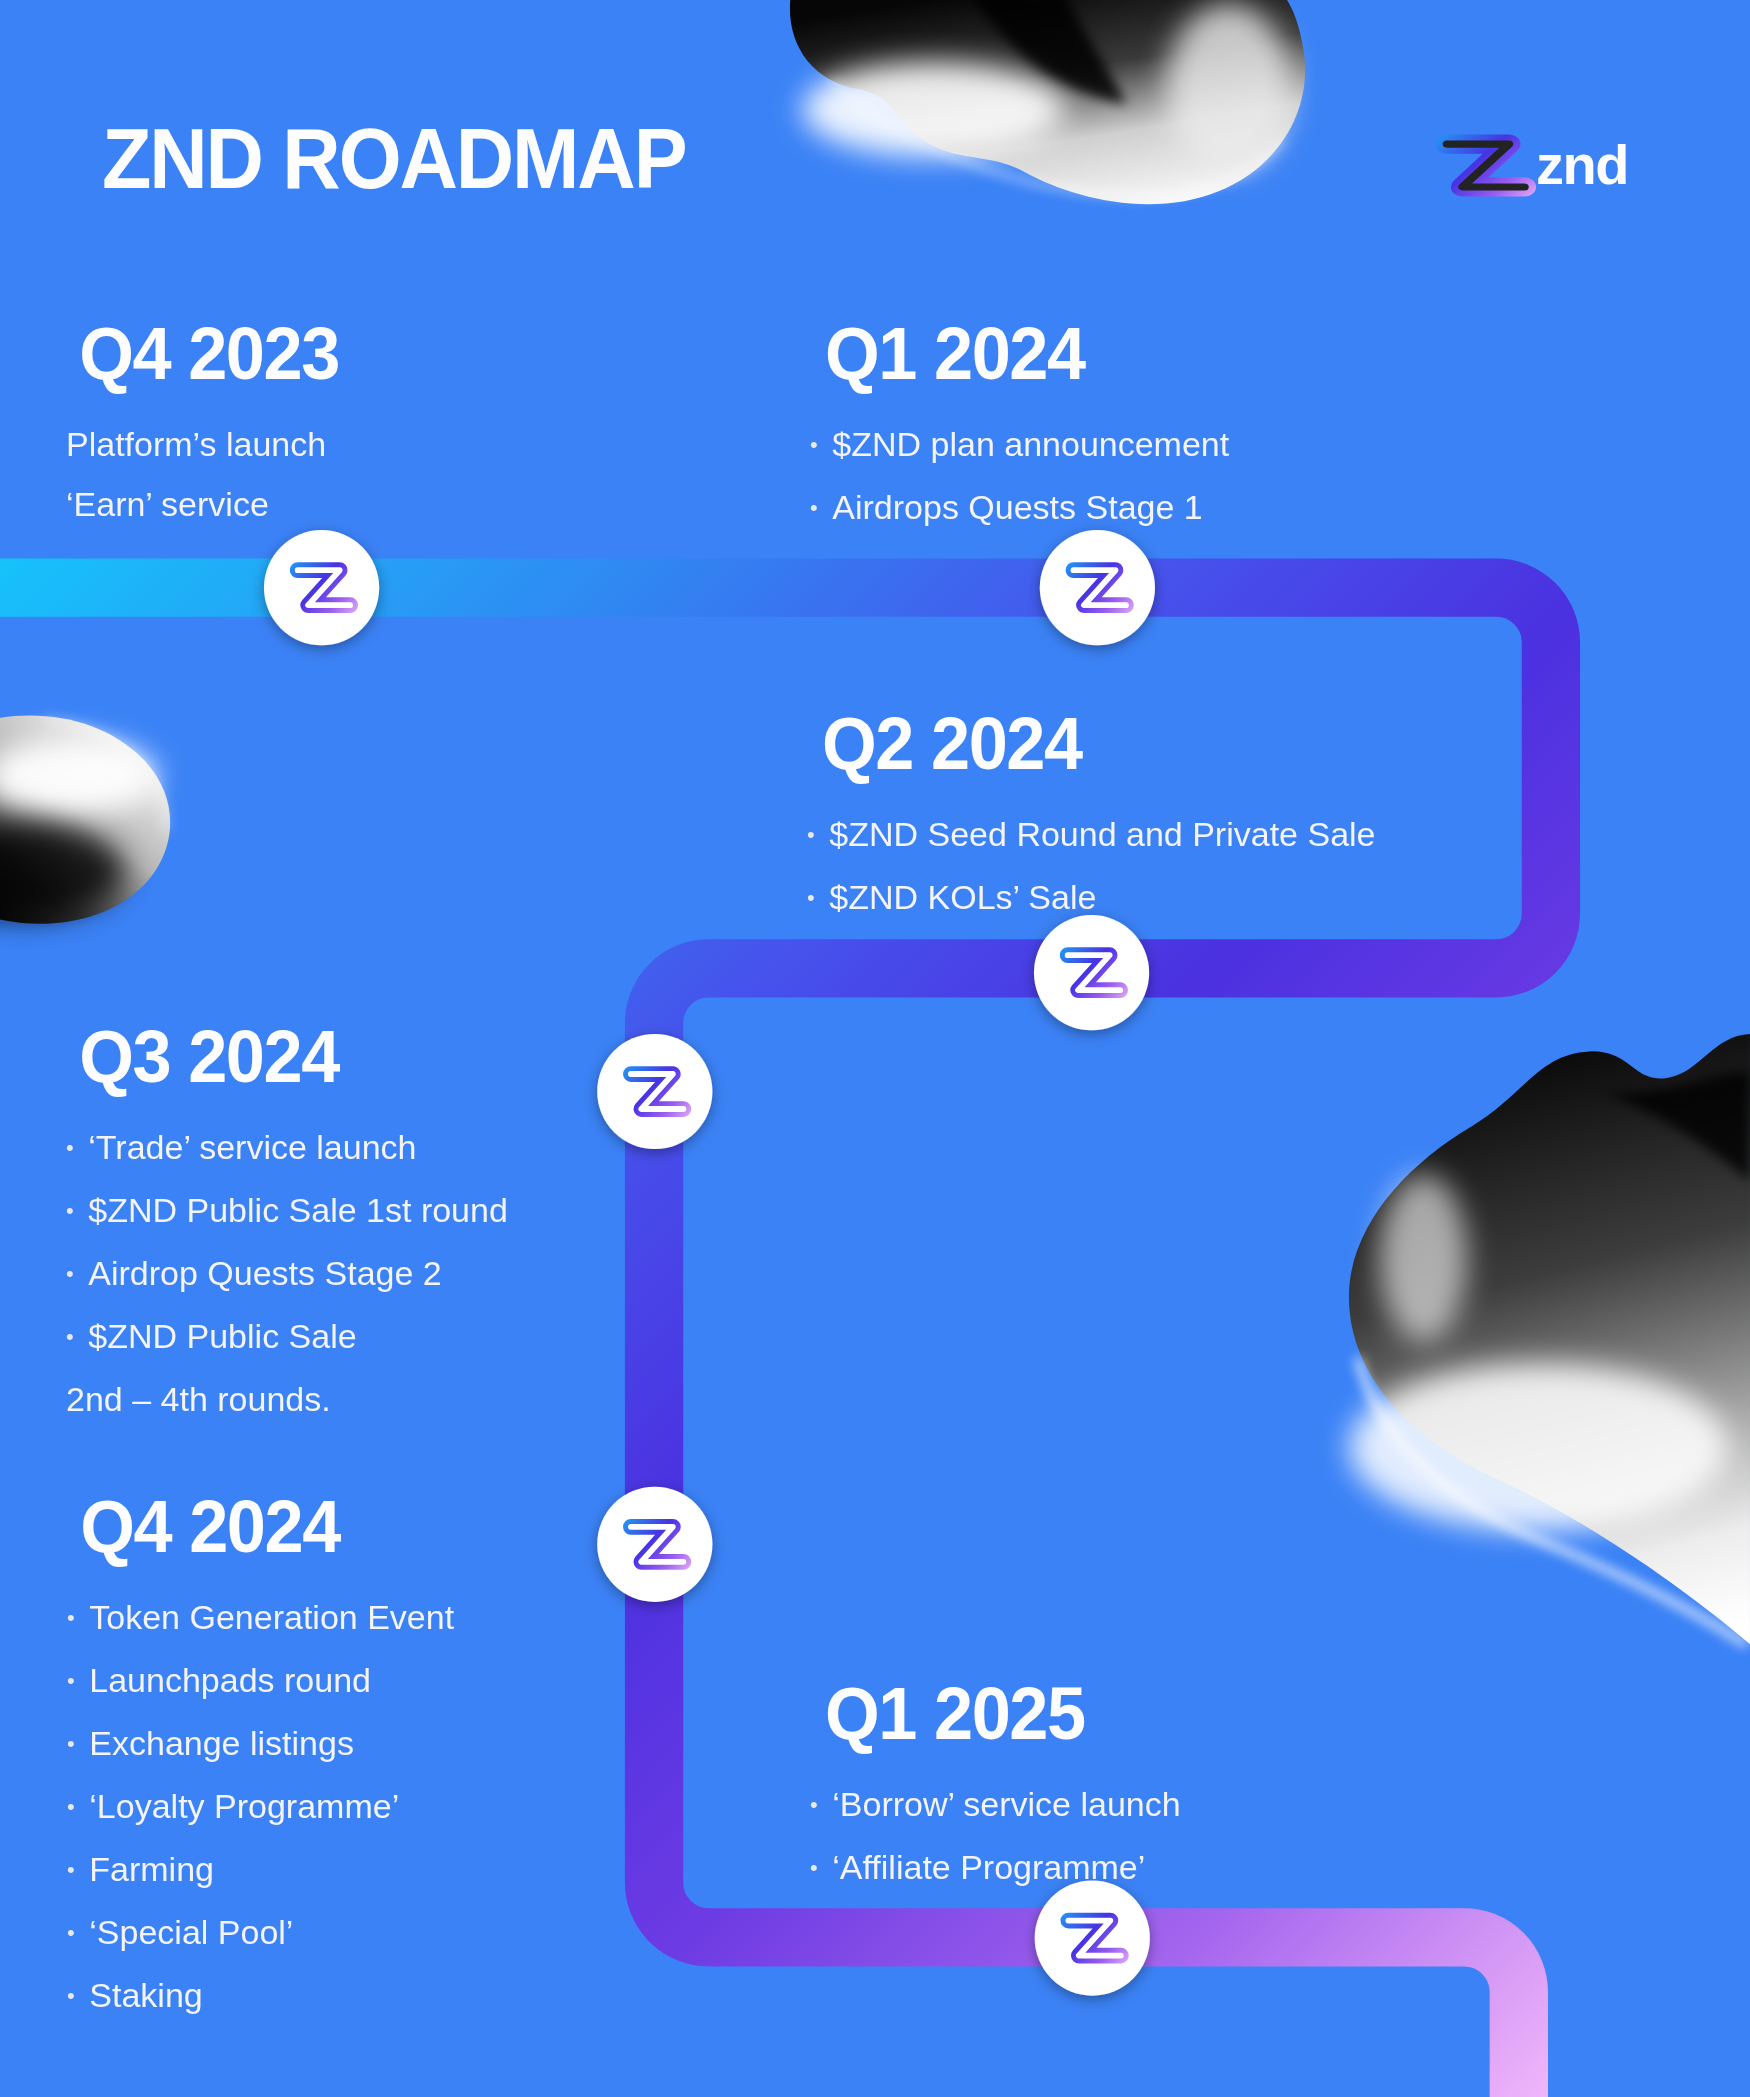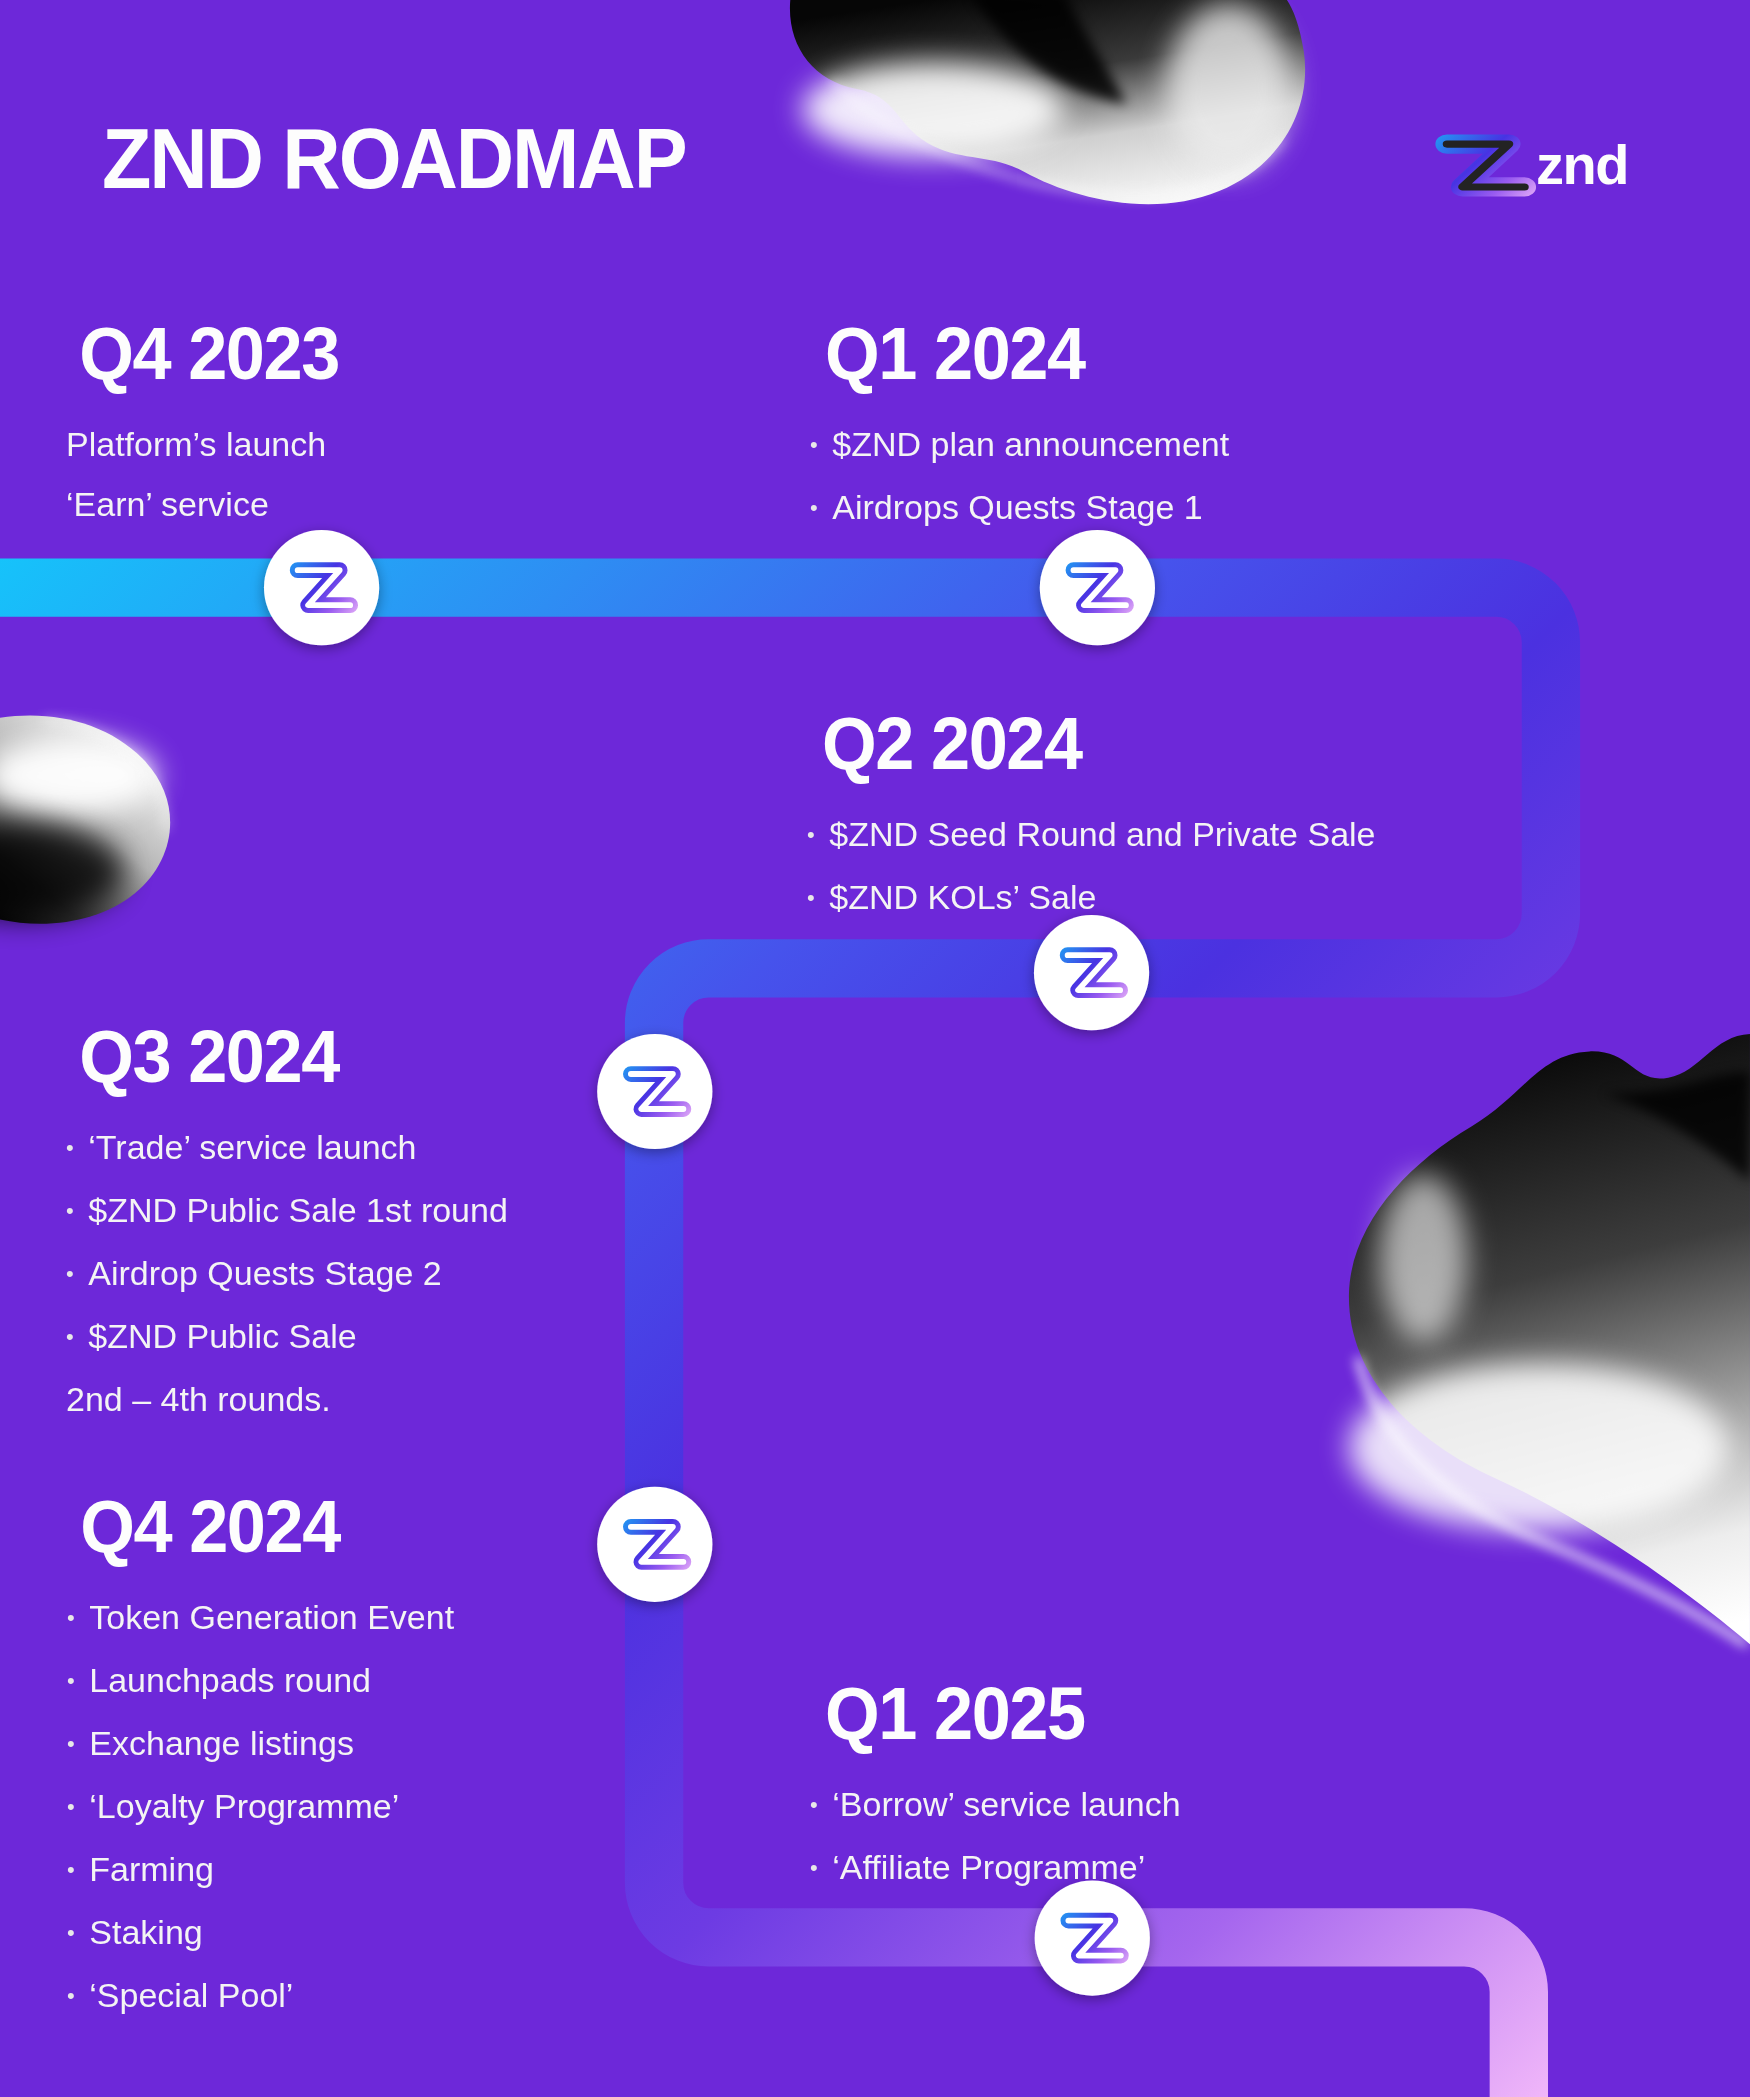--- a/index.html
+++ b/index.html
@@ -1,16 +1,16 @@
 <!DOCTYPE html>
 <html style="font-size:11.7px"><head>
 <meta charset="utf-8">
 <style>
   html,body{margin:0;padding:0;background:#232323;}
-  #canvas{position:relative;width:1750px;height:2097px;background:#6d28d9;overflow:hidden;
+  #canvas{position:relative;width:1750px;height:2097px;background:#3b82f6;overflow:hidden;
           font-family:"Liberation Sans",sans-serif;color:#fff;}
   #art{position:absolute;left:0;top:0;z-index:1;}
   .txt-layer{position:absolute;left:0;top:0;width:100%;height:100%;z-index:2;}
   #page-title{position:absolute;left:102px;top:109px;font-size:86px;font-weight:800;
               letter-spacing:-2.2px;transform:scaleX(.94);transform-origin:left center;
               color:#fdfdfd;white-space:nowrap;}
   #brand-wordmark{position:absolute;left:1536px;top:125px;font-size:56px;line-height:80px;
               font-weight:700;letter-spacing:-1.5px;color:#fdfdfd;}
   .sec{position:absolute;text-align:left;}
   .sec-title{margin:0 0 19px 0;font-size:74px;line-height:83px;font-weight:800;
@@ -178,22 +178,22 @@
         </div>
     </section>
     <section class="sec" id="sec-q4-2024">
       <h2 class="sec-title">Q4 2024</h2>
       <div class="items">
           <div class="item"><span class="dot">•</span><span class="item-text">Token Generation Event</span></div>
           <div class="item"><span class="dot">•</span><span class="item-text">Launchpads round</span></div>
           <div class="item"><span class="dot">•</span><span class="item-text">Exchange listings</span></div>
           <div class="item"><span class="dot">•</span><span class="item-text">‘Loyalty Programme’</span></div>
           <div class="item"><span class="dot">•</span><span class="item-text">Farming</span></div>
+          <div class="item"><span class="dot">•</span><span class="item-text">‘Special Pool’</span></div>
           <div class="item"><span class="dot">•</span><span class="item-text">Staking</span></div>
-          <div class="item"><span class="dot">•</span><span class="item-text">‘Special Pool’</span></div>
         </div>
     </section>
     <section class="sec" id="sec-q1-2025">
       <h2 class="sec-title">Q1 2025</h2>
       <div class="items">
           <div class="item"><span class="dot">•</span><span class="item-text">‘Borrow’ service launch</span></div>
           <div class="item"><span class="dot">•</span><span class="item-text">‘Affiliate Programme’</span></div>
         </div>
     </section>
   </div>

